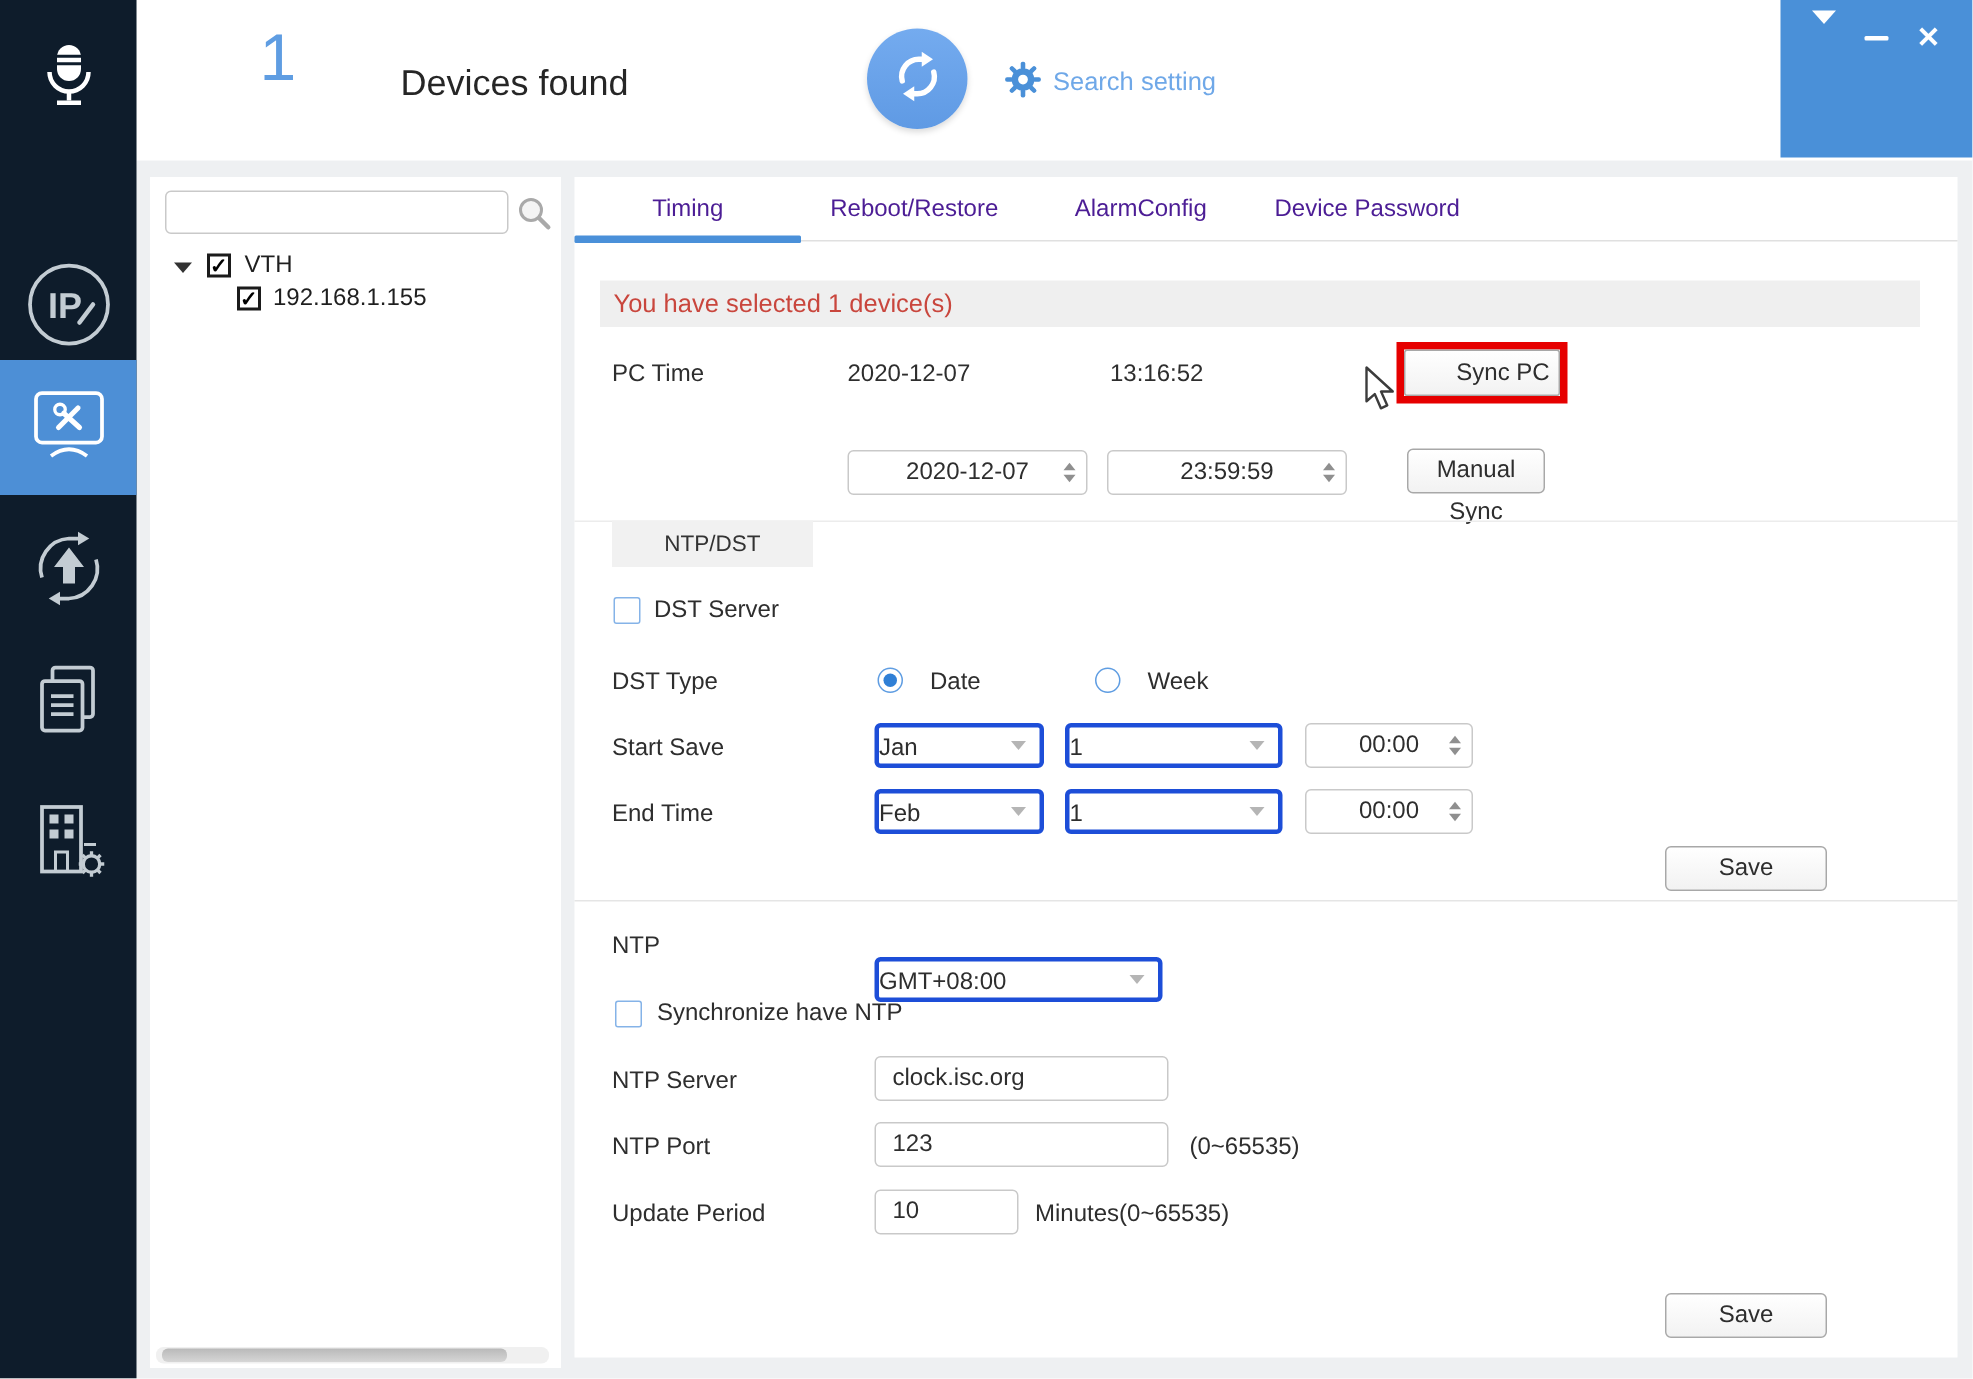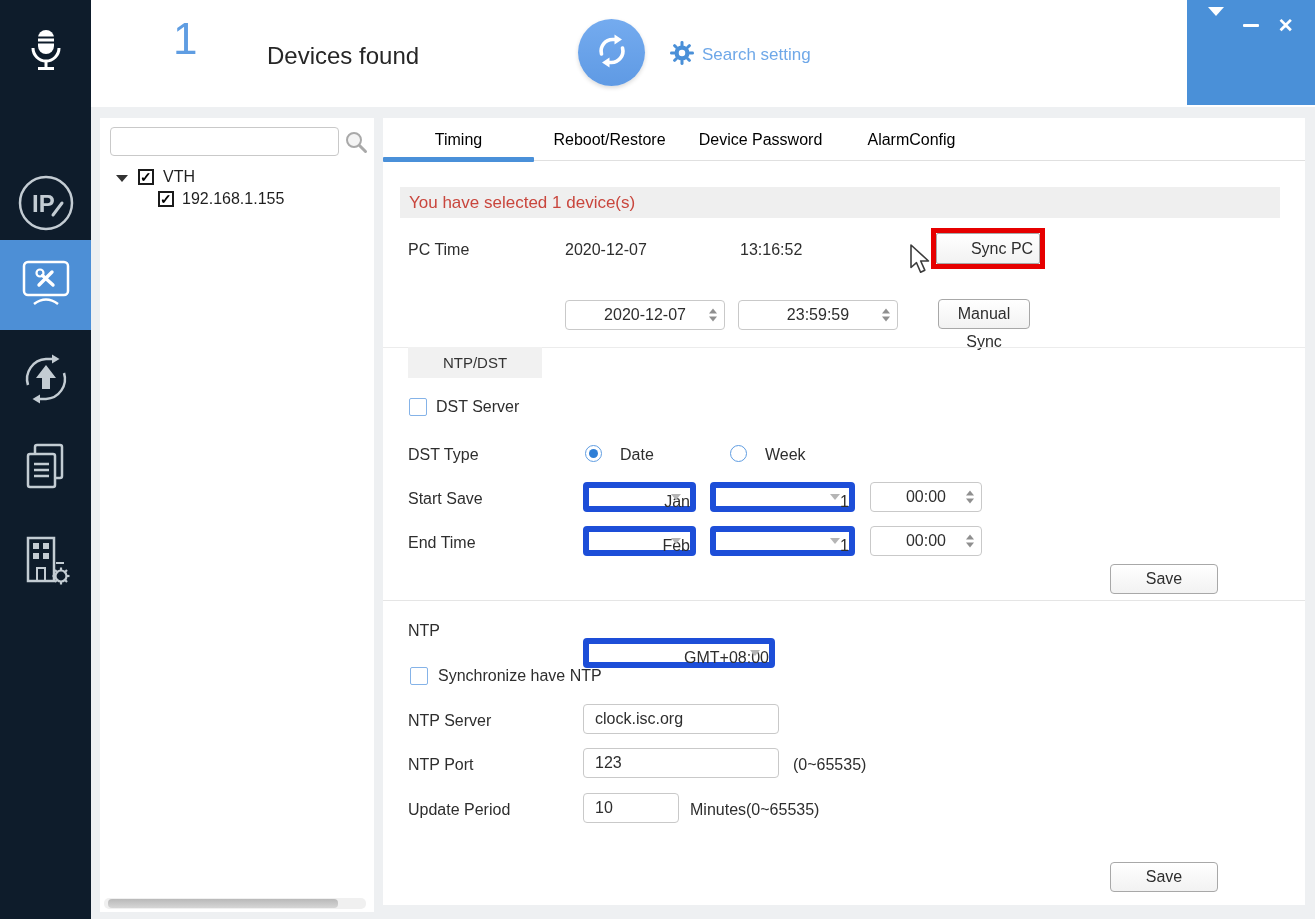--- a/index.html
+++ b/index.html
@@ -43,38 +43,38 @@
   .tree-expander.r1 { top:57px; }
   .cb-dark { position:absolute; width:16px; height:16px; border:2px solid #1b1b1b; background:#fff; cursor:pointer; }
   .cb-dark.checked::after { content:"\2713"; position:absolute; left:0; top:-2px; font-size:14px; font-weight:bold; color:#000; }
   .tree-label { position:absolute; font-size:16px; color:#1f1f1f; cursor:pointer; }
   .hscroll-track { position:absolute; left:4px; bottom:3px; width:262px; height:11px; background:#f0f0f0; border-radius:5px; }
   .hscroll-thumb { position:absolute; left:4px; top:1px; width:230px; height:9px; background:linear-gradient(180deg,#b9b9b9,#d6d6d6); border-radius:4px; cursor:pointer; }
 
   
   .main-panel { position:absolute; left:383px; top:118px; width:922px; height:787px; background:#fff; }
   .tabbar { position:absolute; left:0; top:0; width:100%; height:43px; border-bottom:1px solid #e0e0e0; display:flex; }
-  .tab { width:151px; height:43px; display:flex; align-items:center; justify-content:center; font-size:16px; color:#000000; position:relative; cursor:pointer; white-space:nowrap; }
+  .tab { width:151px; height:43px; display:flex; align-items:center; justify-content:center; font-size:16px; color:#4c1d95; position:relative; cursor:pointer; white-space:nowrap; }
   .tab.active::after { content:""; position:absolute; left:0; right:0; bottom:-1px; height:5px; background:#4a90d9; border-radius:1px; }
 
   .banner { position:absolute; left:17px; top:69px; width:880px; height:31px; background:#efefef; color:#c9463d; font-size:17px; line-height:31px; padding-left:9px; }
 
   .flabel { position:absolute; font-size:16px; color:#2e2e2e; line-height:30px; height:30px; }
   .fvalue { position:absolute; font-size:16px; color:#2e2e2e; line-height:30px; height:30px; }
 
   .btn { position:absolute; height:30px; border:1px solid #a8a8a8; border-radius:4px; background:linear-gradient(180deg,#ffffff,#f2f2f2); font-size:16px; color:#2e2e2e; font-family:"Liberation Sans",sans-serif; cursor:pointer; text-align:center; line-height:28px; }
   .syncpc-box { position:absolute; left:548px; top:110px; border:5px solid #e60000; }
   .syncpc-box .btn { position:static; display:block; width:104px; height:31px; border-radius:2px;padding-left:28px; }
 
   .spinbox { position:absolute; height:30px; border:1px solid #c9c9c9; border-radius:4px; background:#fff; font-size:16px; text-align:center; line-height:28px; cursor:default; }
   .spin { position:absolute; right:7px; top:50%; transform:translateY(-50%); display:flex; flex-direction:column; gap:3px; cursor:pointer; }
   .tri-up { width:0; height:0; border-left:4px solid transparent; border-right:4px solid transparent; border-bottom:5px solid #8f8f8f; }
   .tri-down { width:0; height:0; border-left:4px solid transparent; border-right:4px solid transparent; border-top:5px solid #8f8f8f; }
 
-  .selbox { position:absolute; height:30px; border:6px solid #1d4ed8; border-radius:4px; background:#fff; font-size:16px; text-align:right; line-height:28px; cursor:pointer; }
+  .selbox { position:absolute; height:30px; border:3px solid #1d4ed8; border-radius:4px; background:#fff; font-size:16px; text-align:left; line-height:28px; cursor:pointer; }
   .sel-arrow { position:absolute; right:9px; top:50%; transform:translateY(-50%); width:0; height:0; border-left:5px solid transparent; border-right:5px solid transparent; border-top:6px solid #b5b5b5; }
 
   .section-line { position:absolute; left:0; top:229px; width:100%; border-top:1px solid #ececec; }
   .ntpdst-tab { position:absolute; left:25px; top:229px; width:134px; height:31px; background:#f1f1f1; color:#333; font-size:15px; text-align:center; line-height:31px; cursor:pointer; }
 
   .cb-blue { position:absolute; width:18px; height:18px; border:1px solid #85b3e8; border-radius:2px; background:#fff; cursor:pointer; }
   .radio { position:absolute; width:17px; height:17px; border:1px solid #5f9de2; border-radius:50%; background:#fff; cursor:pointer; }
   .radio.selected::after { content:""; position:absolute; left:3px; top:3px; width:9px; height:9px; border-radius:50%; background:#2f7fd6; }
 
   .divider { position:absolute; left:0; top:482px; width:100%; border-top:1px solid #e5e5e5; }
@@ -237,22 +237,22 @@
   <div class="hscroll-track">
     <div class="hscroll-thumb"></div>
   </div>
 </div>
 
 <div class="main-panel">
 
   <div class="tabbar">
     <div class="tab active">Timing</div>
     <div class="tab">Reboot/Restore</div>
+    <div class="tab">AlarmConfig</div>
     <div class="tab">Device Password</div>
-    <div class="tab">AlarmConfig</div>
   </div>
 
   <div class="banner">You have selected 1 device(s)</div>
 
   <span class="flabel" style="left:25px; top:117px;">PC Time</span>
   <span class="fvalue" style="left:182px; top:117px;">2020-12-07</span>
   <span class="fvalue" style="left:357px; top:117px;">13:16:52</span>
 
   <div class="syncpc-box">
     <button class="btn">Sync PC</button>

